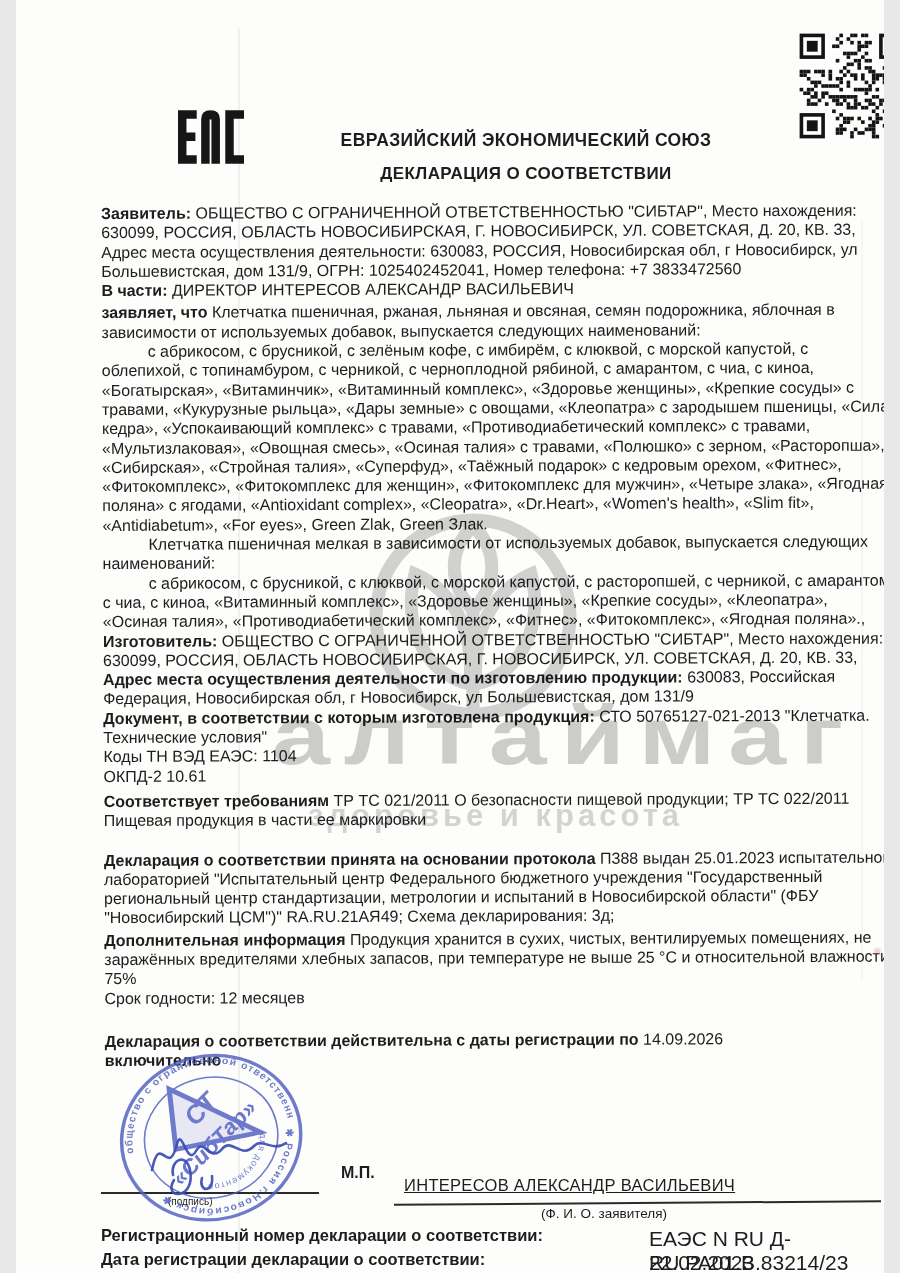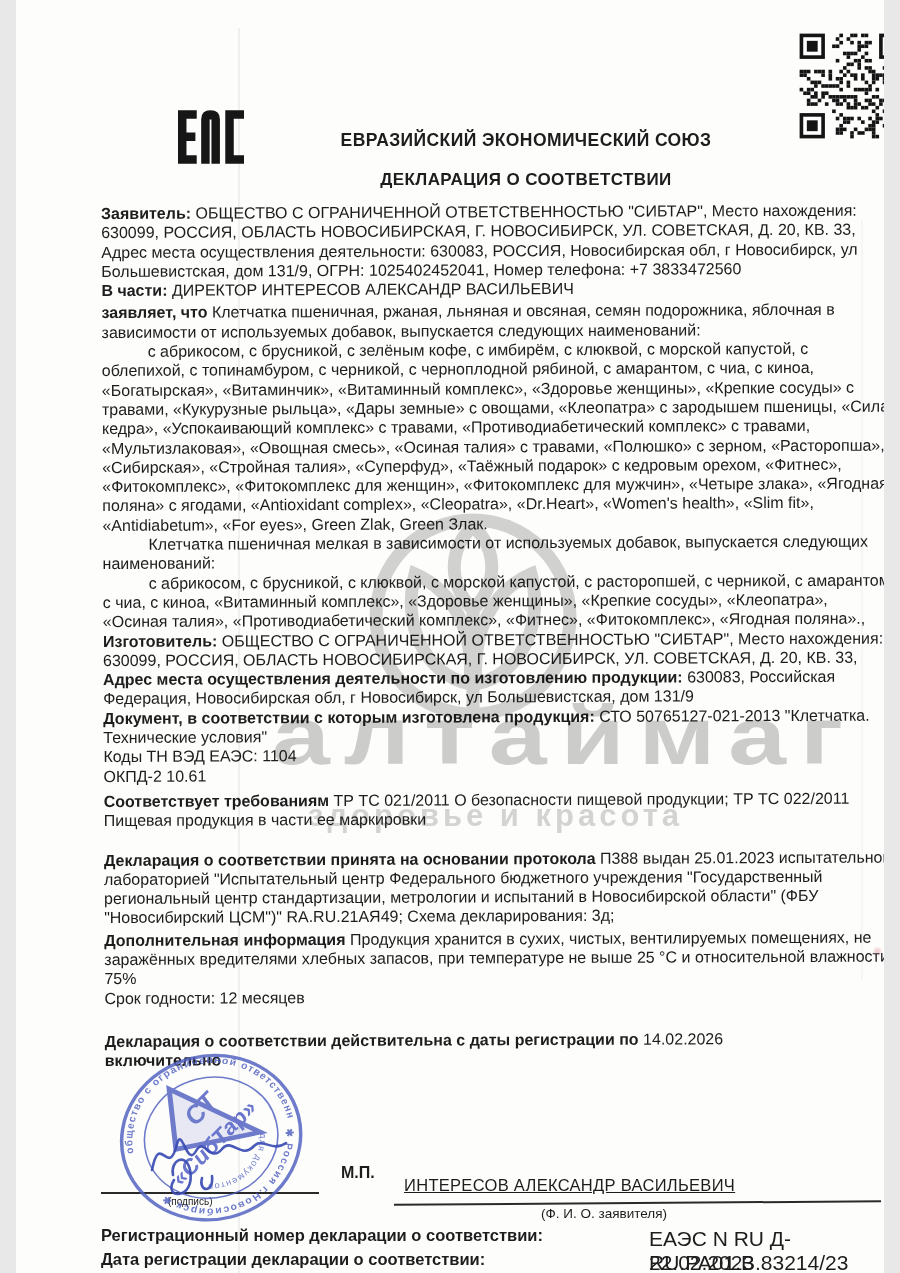--- a/index.html
+++ b/index.html
@@ -1,21 +1,21 @@
 <!DOCTYPE html>
 <html lang="ru"><head>
 <meta charset="utf-8">
 <style>
   html,body{margin:0;padding:0;background:#e8e8e8;}
   .page{position:relative;width:868px;height:1273px;margin:0 auto;background:#fdfdfc;overflow:hidden;
         font-family:"Liberation Sans", sans-serif;color:#1d1d1d;}
   
   .titles{position:absolute;left:140px;top:130px;width:740px;text-align:center;}
   .title1{font-size:17.5px;font-weight:bold;letter-spacing:.4px;}
-  .title2{font-size:17px;font-weight:bold;letter-spacing:.4px;margin-top:19px;}
+  .title2{font-size:17px;font-weight:bold;letter-spacing:.4px;margin-top:13px;}
   .eac{position:absolute;left:162px;top:106px;}
   .qr{position:absolute;left:778px;top:30px;}
   
   .content{position:absolute;left:85px;top:204px;width:792px;font-size:16px;line-height:19.3px;
            transform:rotate(-0.25deg);transform-origin:top left;}
   .content p{margin:0;}
   .content b{font-weight:bold;}
   .indent{text-indent:46px;}
   .mt-xs{margin-top:3px !important;}
   .mt-s{margin-top:6px !important;}
@@ -317,21 +317,21 @@
     <p class="indent">с абрикосом,  с брусникой, с клюквой, с морской капустой, с расторопшей, с черникой, с амарантом, с чиа, с киноа, «Витаминный комплекс», «Здоровье женщины», «Крепкие сосуды», «Клеопатра», «Осиная талия», «Противодиабетический комплекс», «Фитнес», «Фитокомплекс», «Ягодная поляна».,</p>
     <p><b>Изготовитель: </b><span>ОБЩЕСТВО С ОГРАНИЧЕННОЙ ОТВЕТСТВЕННОСТЬЮ "СИБТАР", Место нахождения: 630099, РОССИЯ, ОБЛАСТЬ НОВОСИБИРСКАЯ, Г. НОВОСИБИРСК, УЛ. СОВЕТСКАЯ, Д. 20, КВ. 33,</span></p>
     <p><b>Адрес места осуществления деятельности по изготовлению продукции: </b><span>630083, Российская Федерация, Новосибирская обл, г Новосибирск, ул Большевистская, дом 131/9</span></p>
     <p><b>Документ, в соответствии с которым изготовлена продукция: </b><span>СТО 50765127-021-2013 "Клетчатка. Технические условия"</span></p>
     <p>Коды ТН ВЭД ЕАЭС: 1104</p>
     <p>ОКПД-2 10.61</p>
     <p class="mt-s"><b>Соответствует требованиям  </b><span>ТР ТС 021/2011 О безопасности пищевой продукции; ТР ТС 022/2011 Пищевая продукция в части ее маркировки</span></p>
     <p class="mt-m"><b>Декларация о соответствии принята на основании протокола </b><span>П388 выдан 25.01.2023 испытательной лабораторией "Испытательный центр Федерального бюджетного учреждения "Государственный региональный центр стандартизации, метрологии и испытаний в Новосибирской области" (ФБУ "Новосибирский ЦСМ")" RA.RU.21АЯ49; Схема декларирования: 3д;</span></p>
     <p class="mt-xs"><b>Дополнительная информация </b><span>Продукция хранится в сухих, чистых, вентилируемых помещениях, не заражённых вредителями хлебных запасов, при температуре не выше 25 °С и относительной влажности 75%</span></p>
     <p>Срок годности: 12 месяцев</p>
-    <p class="mt-l"><b>Декларация о соответствии действительна с даты регистрации по</b><span> 14.02.2026</span><br><b>включительно</b></p>
+    <p class="mt-l"><b>Декларация о соответствии действительна с даты регистрации по</b><span> 14.09.2026</span><br><b>включительно</b></p>
   </div>
 
   <svg class="wm-leaf" width="214" height="214" viewBox="0 0 214 214">
     <g fill="none" stroke="#c9c9c9" stroke-width="13" opacity=".8">
       <circle cx="107" cy="105" r="97"></circle>
       <path d="M107 205 V98"></path>
       <path d="M104 172 C58 162 36 112 49 62 C90 80 108 122 104 172 Z"></path>
       <path d="M110 172 C156 162 178 112 165 62 C124 80 106 122 110 172 Z"></path>
       <path d="M107 98 C82 72 82 38 107 14 C132 38 132 72 107 98 Z"></path>
     </g>

